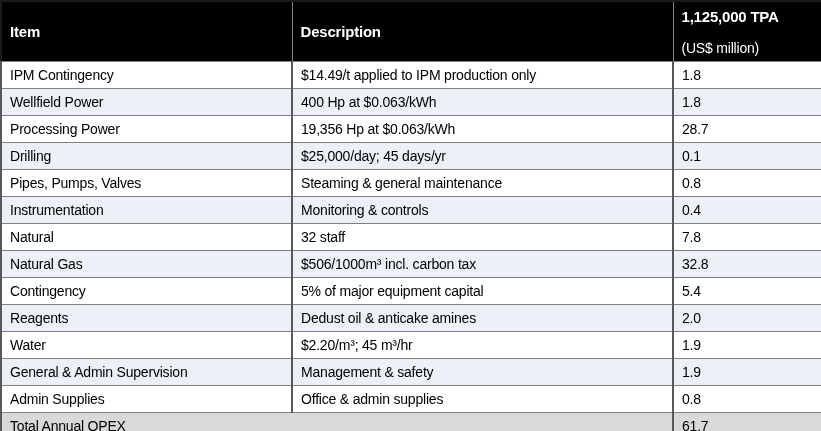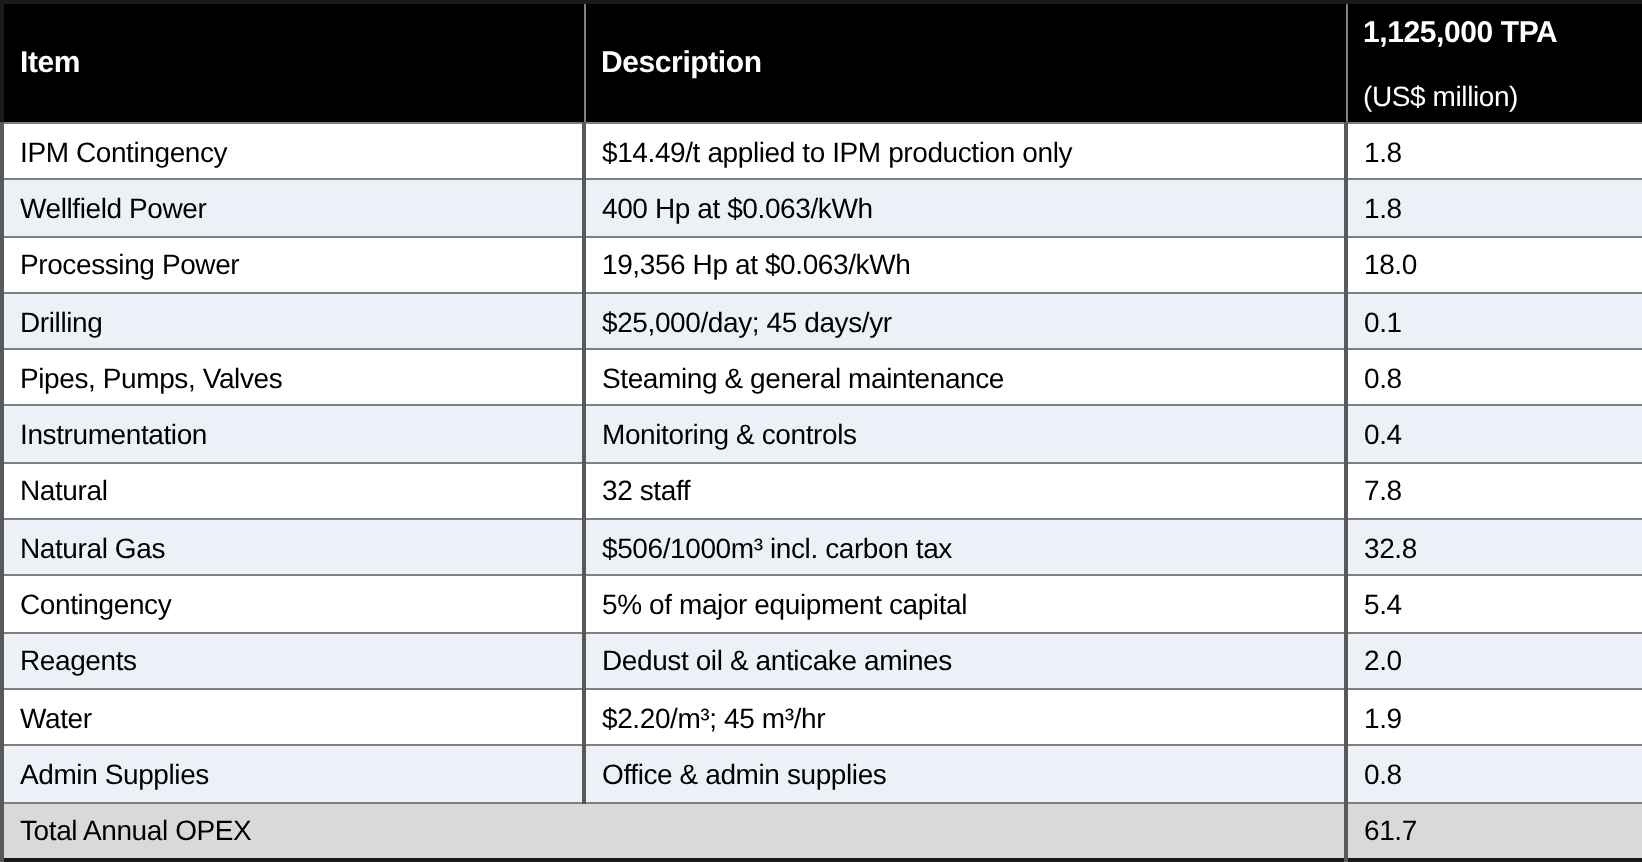--- a/index.html
+++ b/index.html
@@ -93,21 +93,21 @@
       <td>1.8</td>
     </tr>
     <tr>
       <td>Wellfield Power</td>
       <td>400 Hp at $0.063/kWh</td>
       <td>1.8</td>
     </tr>
     <tr>
       <td>Processing Power</td>
       <td>19,356 Hp at $0.063/kWh</td>
-      <td>18.0</td>
+      <td>28.7</td>
     </tr>
     <tr>
       <td>Drilling</td>
       <td>$25,000/day; 45 days/yr</td>
       <td>0.1</td>
     </tr>
     <tr>
       <td>Pipes, Pumps, Valves</td>
       <td>Steaming &amp; general maintenance</td>
       <td>0.8</td>
@@ -136,20 +136,25 @@
       <td>Reagents</td>
       <td>Dedust oil &amp; anticake amines</td>
       <td>2.0</td>
     </tr>
     <tr>
       <td>Water</td>
       <td>$2.20/m³; 45 m³/hr</td>
       <td>1.9</td>
     </tr>
     <tr>
+      <td>General &amp; Admin Supervision</td>
+      <td>Management &amp; safety</td>
+      <td>1.9</td>
+    </tr>
+    <tr>
       <td>Admin Supplies</td>
       <td>Office &amp; admin supplies</td>
       <td>0.8</td>
     </tr>
   </tbody>
   <tbody class="summary">
     <tr>
       <td colspan="2">Total Annual OPEX</td>
       <td>61.7</td>
     </tr>

